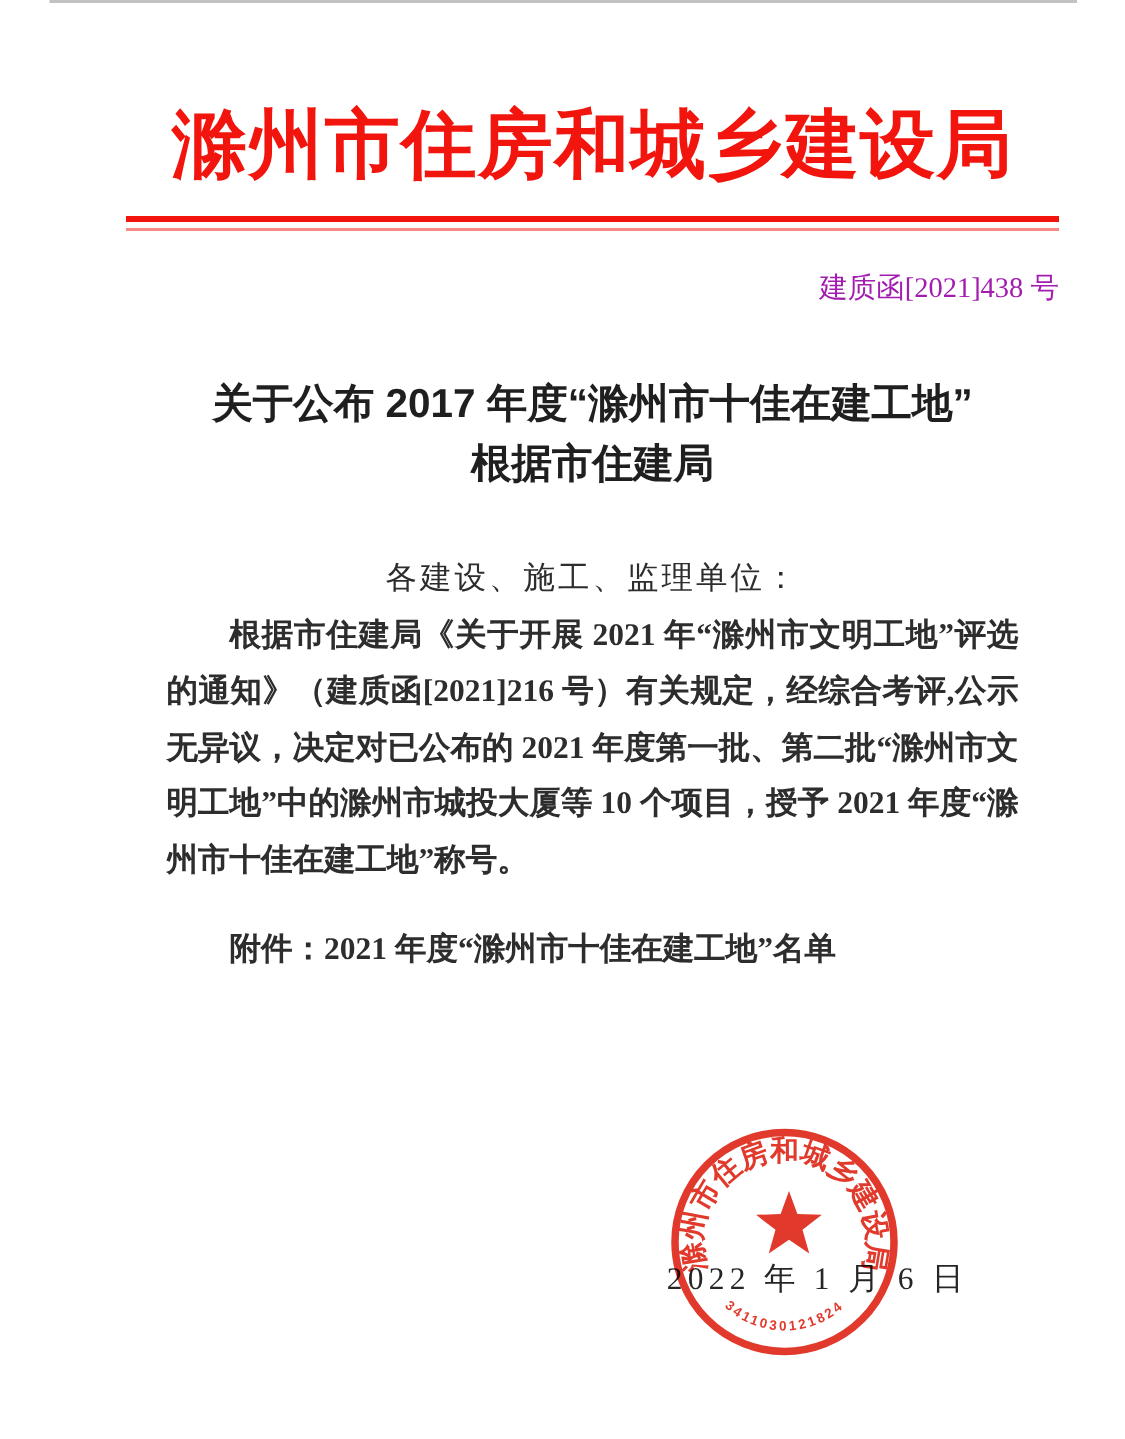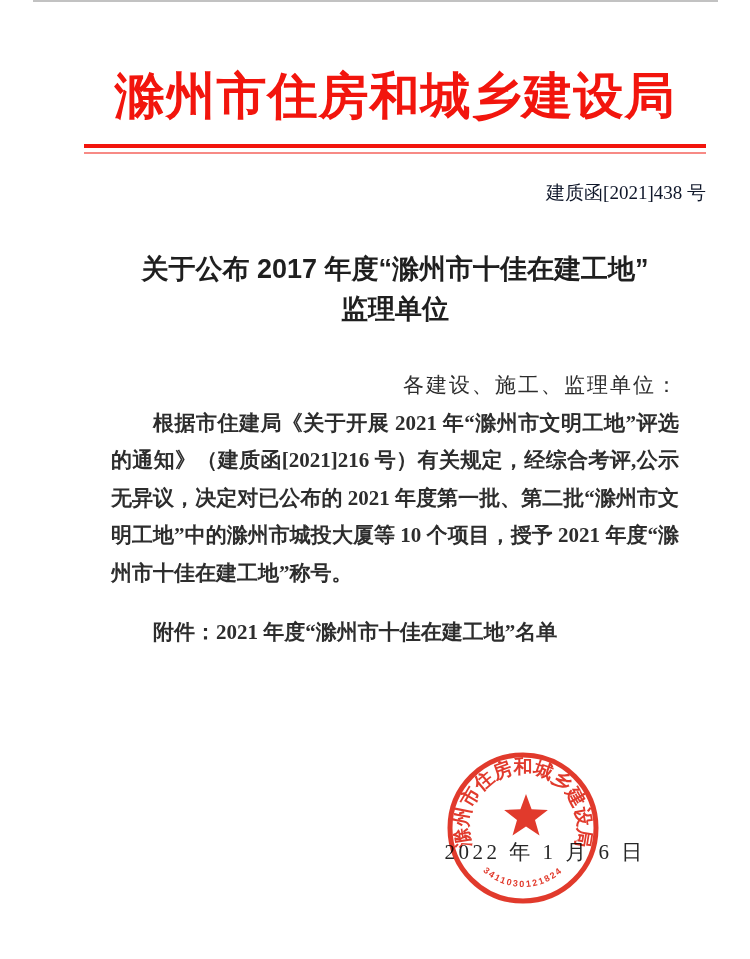--- a/index.html
+++ b/index.html
@@ -28,42 +28,42 @@
   }
   .rule-wrap { width: 622px; margin: 14px auto 0 auto; }
   .rule-thick { height: 4px; background: var(--color-accent_red, #f2150d); }
   .rule-thin  { height: 2px; margin-top: 4px; background: var(--color-rule_thin_red, #f78a85); }
   .doc-number {
     width: 622px;
     margin: 26px auto 0 auto;
     text-align: right;
     font-size: 19px;
     line-height: 26px;
-    color: #0f172a;
+    color: #a21caf;
   }
   .notice-title {
     margin: 43px 0 0 0;
     text-align: center;
     font-family: "Liberation Sans", "DejaVu Sans", sans-serif;
     font-weight: bold;
     font-size: 27px;
     line-height: 40px;
     color: var(--color-title_ink, #1f1f1f);
   }
   .notice-title span { display: block; }
   .body-block {
     width: 568px;
     margin: 38px auto 0 auto;
     font-size: 21px;
     line-height: 37.5px;
     text-align: justify;
   }
   .body-block p { margin: 0; }
   .indent { text-indent: 2em; font-weight: bold; }
-  .salutation { letter-spacing: 2px; text-align: right; }
+  .salutation { letter-spacing: 2px; text-align: center; }
   .attachment { margin-top: 22px !important; text-align: left; }
   .issue-date {
     position: absolute;
     left: 412px;
     top: 836px;
     font-size: 21px;
     letter-spacing: 3.5px;
     color: #262626;
     z-index: 1;
   }
@@ -102,21 +102,21 @@
 
   <div class="rule-wrap">
     <div class="rule-thick"></div>
     <div class="rule-thin"></div>
   </div>
 
   <div class="doc-number">建质函[2021]438 号</div>
 
   <h2 class="notice-title">
     <span>关于公布 2017 年度“滁州市十佳在建工地”</span>
-    <span>监理单位</span>
+    <span>根据市住建局</span>
   </h2>
 
   <div class="body-block">
     <p class="salutation">各建设、施工、监理单位：</p>
     <p class="indent">根据市住建局《关于开展 2021 年“滁州市文明工地”评选的通知》（建质函[2021]216 号）有关规定，经综合考评,公示无异议，决定对已公布的 2021 年度第一批、第二批“滁州市文明工地”中的滁州市城投大厦等 10 个项目，授予 2021 年度“滁州市十佳在建工地”称号。</p>
     <p class="indent attachment">附件：2021 年度“滁州市十佳在建工地”名单</p>
   </div>
 
   <div class="issue-date">2022 年 1 月 6 日</div>
 

